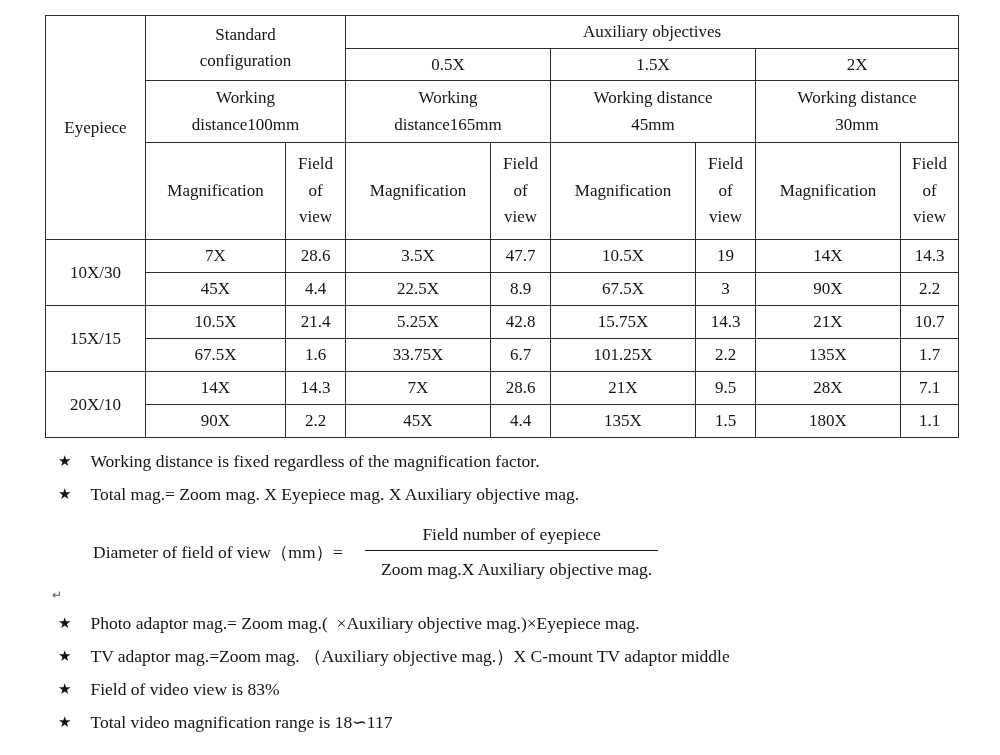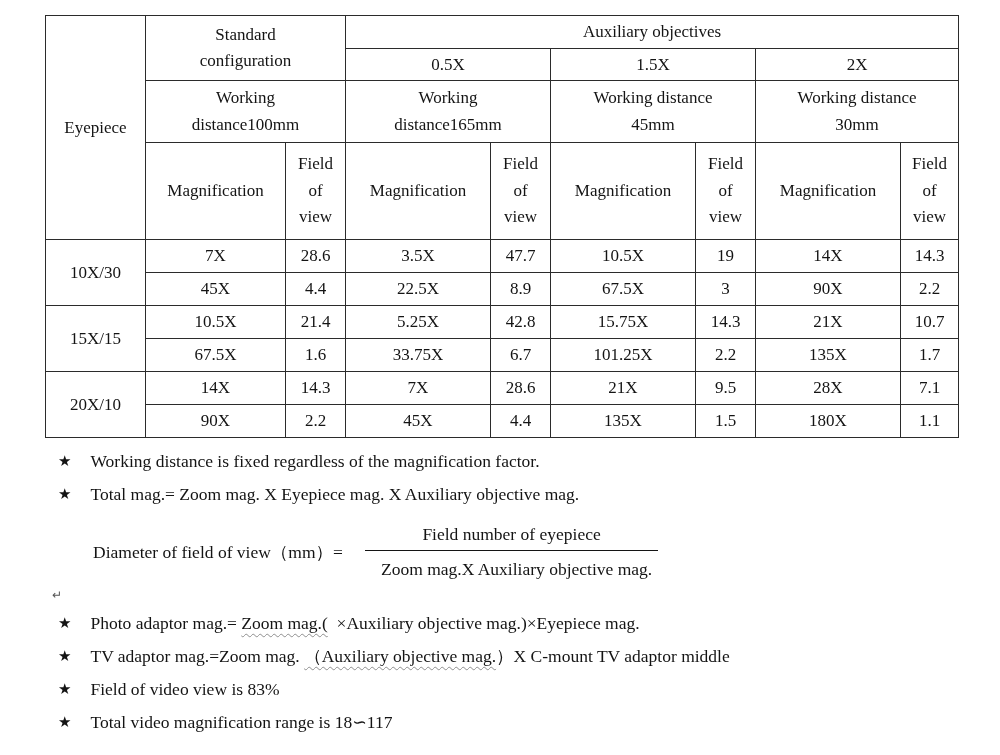--- a/index.html
+++ b/index.html
@@ -41,21 +41,20 @@
     display: flex;
     align-items: baseline;
     gap: 19px;
     font-size: 17.5px;
     line-height: 23px;
     margin-bottom: 9px;
   }
   .star { font-size: 15px; position: relative; top: -1px; }
   .note-text { white-space: pre-wrap; }
   .wavy {
-    text-decoration: underline;
     text-decoration-style: wavy;
     text-decoration-color: #8f8f8f;
     text-decoration-thickness: 1px;
     text-underline-offset: 4px;
   }
 
   
   .formula {
     display: flex;
     align-items: center;

